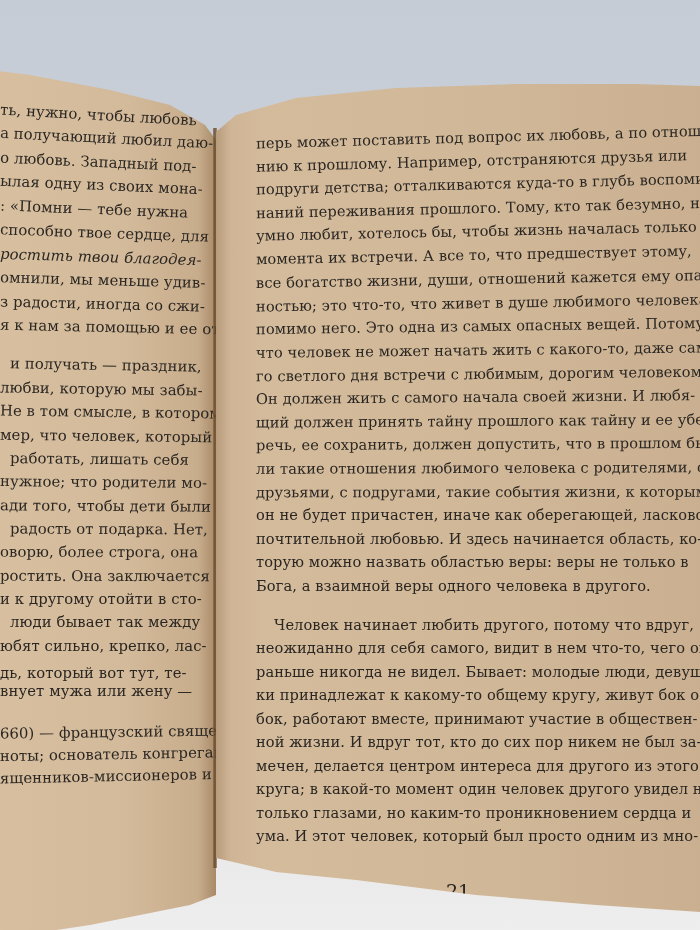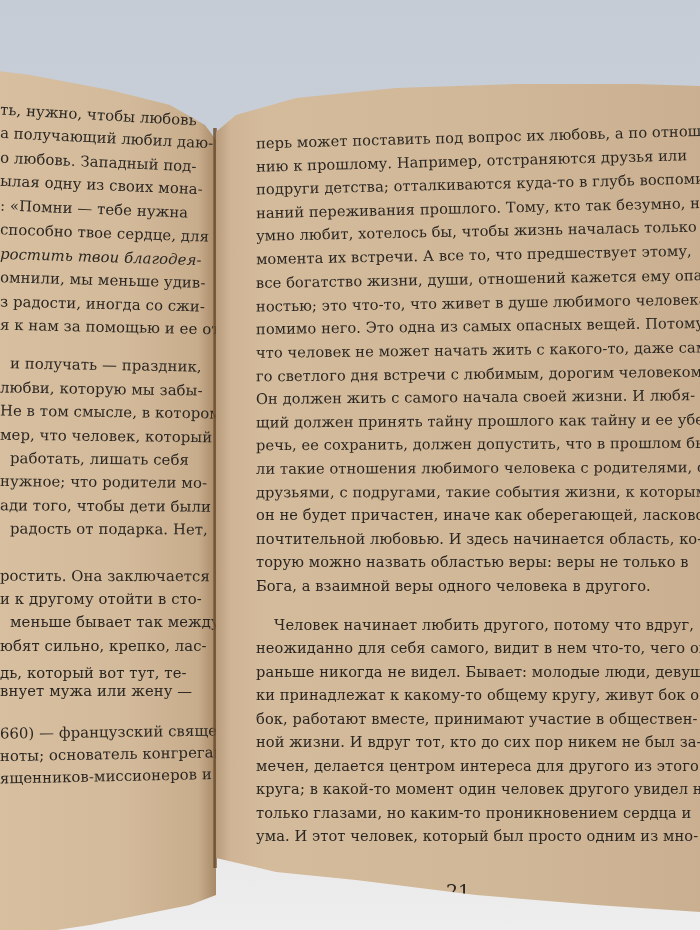--- a/index.html
+++ b/index.html
@@ -52,23 +52,24 @@
   <div class="line" style="left:10px;top:297px;transform:rotate(1.4deg);">з радости, иногда со сжи-</div>
   <div class="line" style="left:10px;top:320px;transform:rotate(1.2deg);">я к нам за помощью и ее от</div>
   <div class="line" style="left:20px;top:358px;transform:rotate(1deg);">и получать — праздник,</div>
   <div class="line" style="left:10px;top:382px;transform:rotate(.9deg);">любви, которую мы забы-</div>
   <div class="line" style="left:10px;top:405px;transform:rotate(.8deg);">Не в том смысле, в котором</div>
   <div class="line" style="left:10px;top:429px;transform:rotate(.7deg);">мер, что человек, который</div>
   <div class="line" style="left:20px;top:452px;transform:rotate(.6deg);">работать, лишать себя</div>
   <div class="line" style="left:10px;top:475px;transform:rotate(.5deg);">нужное; что родители мо-</div>
   <div class="line" style="left:10px;top:499px;transform:rotate(.4deg);">ади того, чтобы дети были</div>
   <div class="line" style="left:20px;top:522px;transform:rotate(.3deg);">радость от подарка. Нет,</div>
+  <div class="line" style="left:10px;top:545px;transform:rotate(.2deg);">оворю, более строга, она</div>
   <div class="line" style="left:10px;top:569px;transform:rotate(.1deg);">ростить. Она заключается</div>
   <div class="line" style="left:10px;top:592px;">и к другому отойти в сто-</div>
-  <div class="line" style="left:20px;top:615px;">меньше бывает так между</div>
+  <div class="line" style="left:20px;top:615px;">люди бывает так между</div>
   <div class="line" style="left:10px;top:639px;">юбят сильно, крепко, лас-</div>
   <div class="line" style="left:10px;top:662px;margin-top:22px;">внует мужа или жену —</div>
   <div class="line" style="left:10px;top:666px;">дь, который вот тут, те-</div>
   <div class="line fn" style="left:10px;top:725px;transform:rotate(-.8deg);">660) — французский священ-</div>
   <div class="line fn" style="left:10px;top:747px;transform:rotate(-1deg);">ноты; основатель конгрегаций</div>
   <div class="line fn" style="left:10px;top:769px;transform:rotate(-1.2deg);">ященников-миссионеров и др.</div>
 </div>
 
 <div class="gutter"></div>
 

